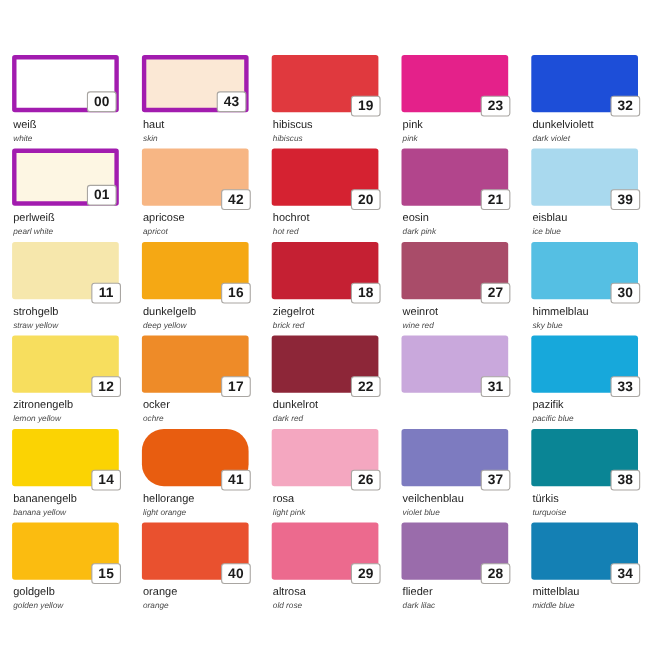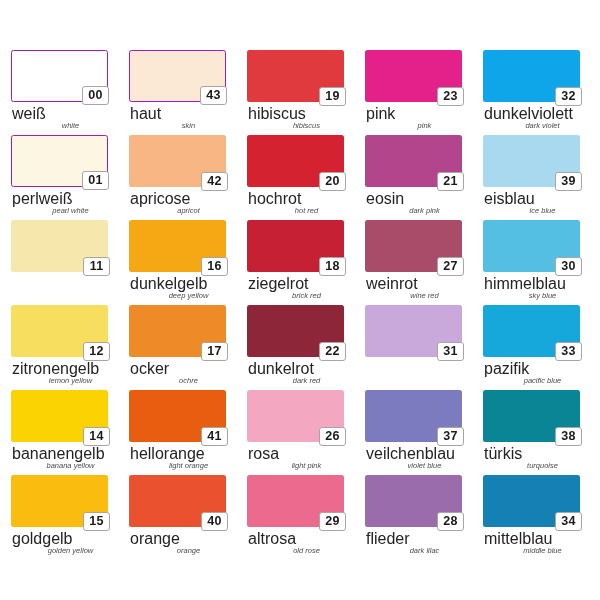--- a/index.html
+++ b/index.html
@@ -41,21 +41,21 @@
 
   .swatch {
     position: relative;
     width: 97px;
     height: 52px;
     box-sizing: border-box;
     border-radius: 2.5px;
   }
   
   .swatch.outlined {
-    border: 1px solid #a21caf;
+    border: 4px solid #a21caf;
   }
 
   .badge {
     position: absolute;
     right: -2px;
     bottom: -4px;
     min-width: 27px;
     height: 19px;
     box-sizing: border-box;
     background: #ffffff;
@@ -68,33 +68,32 @@
     text-align: center;
     letter-spacing: 0.2px;
     padding: 0 3px;
   }
 
   .labels {
     margin-top: 6px;
     padding-left: 1px;
   }
   .name-de {
-    font-size: 16px;
+    font-size: 10px;
     color: #232323;
     line-height: 11.5px;
     white-space: nowrap;
   }
   .name-en {
     font-size: 7.5px;
     font-style: italic;
     color: #4a4a4a;
     line-height: 10px;
     margin-top: 1px;
     white-space: nowrap;
-    text-align: center;
   }
 </style>
 </head>
 <body>
 
 <div id="chart">
   <div class="grid" id="grid">
       <div class="cell">
         <div class="swatch outlined" style="background: rgb(255, 255, 255);">
           <div class="badge">00</div>
@@ -125,21 +124,21 @@
       <div class="cell">
         <div class="swatch" style="background: rgb(228, 33, 138);">
           <div class="badge">23</div>
         </div>
         <div class="labels">
           <div class="name-de">pink</div>
           <div class="name-en">pink</div>
         </div>
       </div>
       <div class="cell">
-        <div class="swatch" style="background: #0ea5e9;">
+        <div class="swatch" style="background: #1d4ed8;">
           <div class="badge">32</div>
         </div>
         <div class="labels">
           <div class="name-de">dunkelviolett</div>
           <div class="name-en">dark violet</div>
         </div>
       </div>
       <div class="cell">
         <div class="swatch outlined" style="background: rgb(253, 246, 227);">
           <div class="badge">01</div>
@@ -182,20 +181,24 @@
         </div>
         <div class="labels">
           <div class="name-de">eisblau</div>
           <div class="name-en">ice blue</div>
         </div>
       </div>
       <div class="cell">
         <div class="swatch" style="background: rgb(246, 231, 172);">
           <div class="badge">11</div>
         </div>
+        <div class="labels">
+          <div class="name-de">strohgelb</div>
+          <div class="name-en">straw yellow</div>
+        </div>
       </div>
       <div class="cell">
         <div class="swatch" style="background: rgb(245, 168, 20); text-decoration: underline;">
           <div class="badge">16</div>
         </div>
         <div class="labels">
           <div class="name-de">dunkelgelb</div>
           <div class="name-en">deep yellow</div>
         </div>
       </div>
@@ -270,21 +273,21 @@
       <div class="cell">
         <div class="swatch" style="background: rgb(251, 211, 3);">
           <div class="badge">14</div>
         </div>
         <div class="labels">
           <div class="name-de">bananengelb</div>
           <div class="name-en">banana yellow</div>
         </div>
       </div>
       <div class="cell">
-        <div class="swatch" style="background: rgb(232, 93, 16);">
+        <div class="swatch" style="background: rgb(232, 93, 16); border-radius: 20px;">
           <div class="badge">41</div>
         </div>
         <div class="labels">
           <div class="name-de">hellorange</div>
           <div class="name-en">light orange</div>
         </div>
       </div>
       <div class="cell">
         <div class="swatch" style="background: rgb(244, 167, 192);">
           <div class="badge">26</div>

